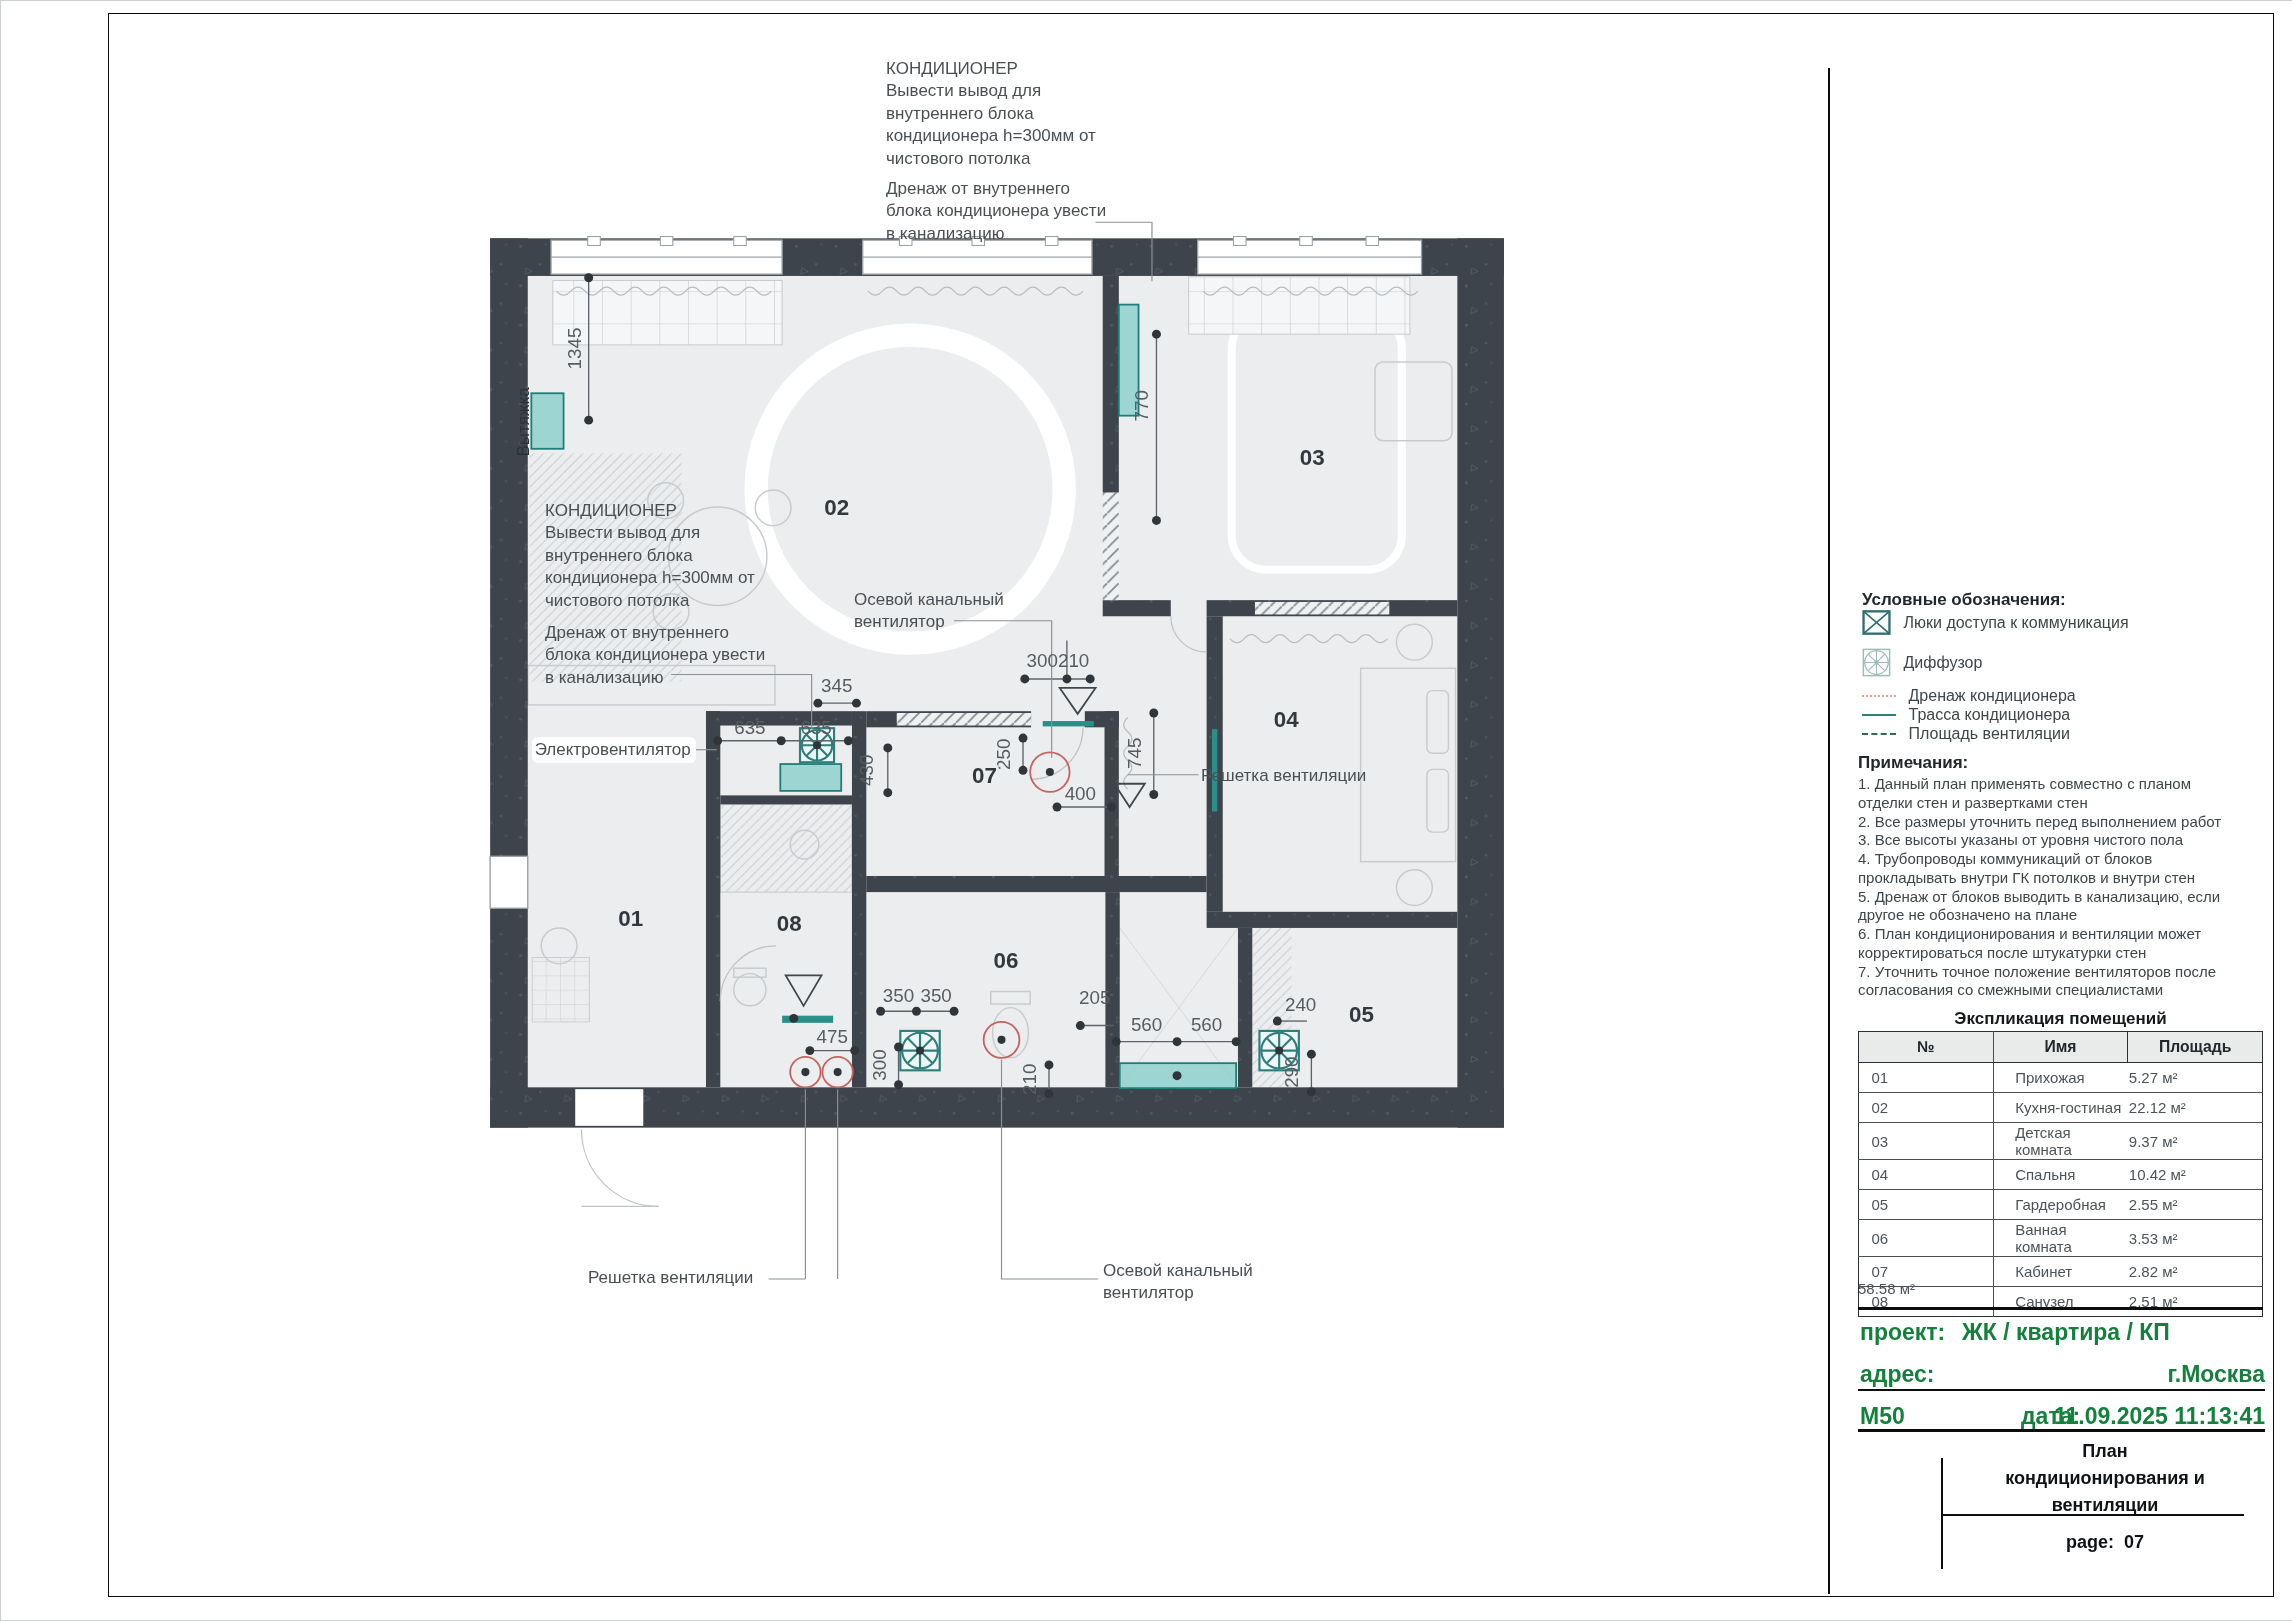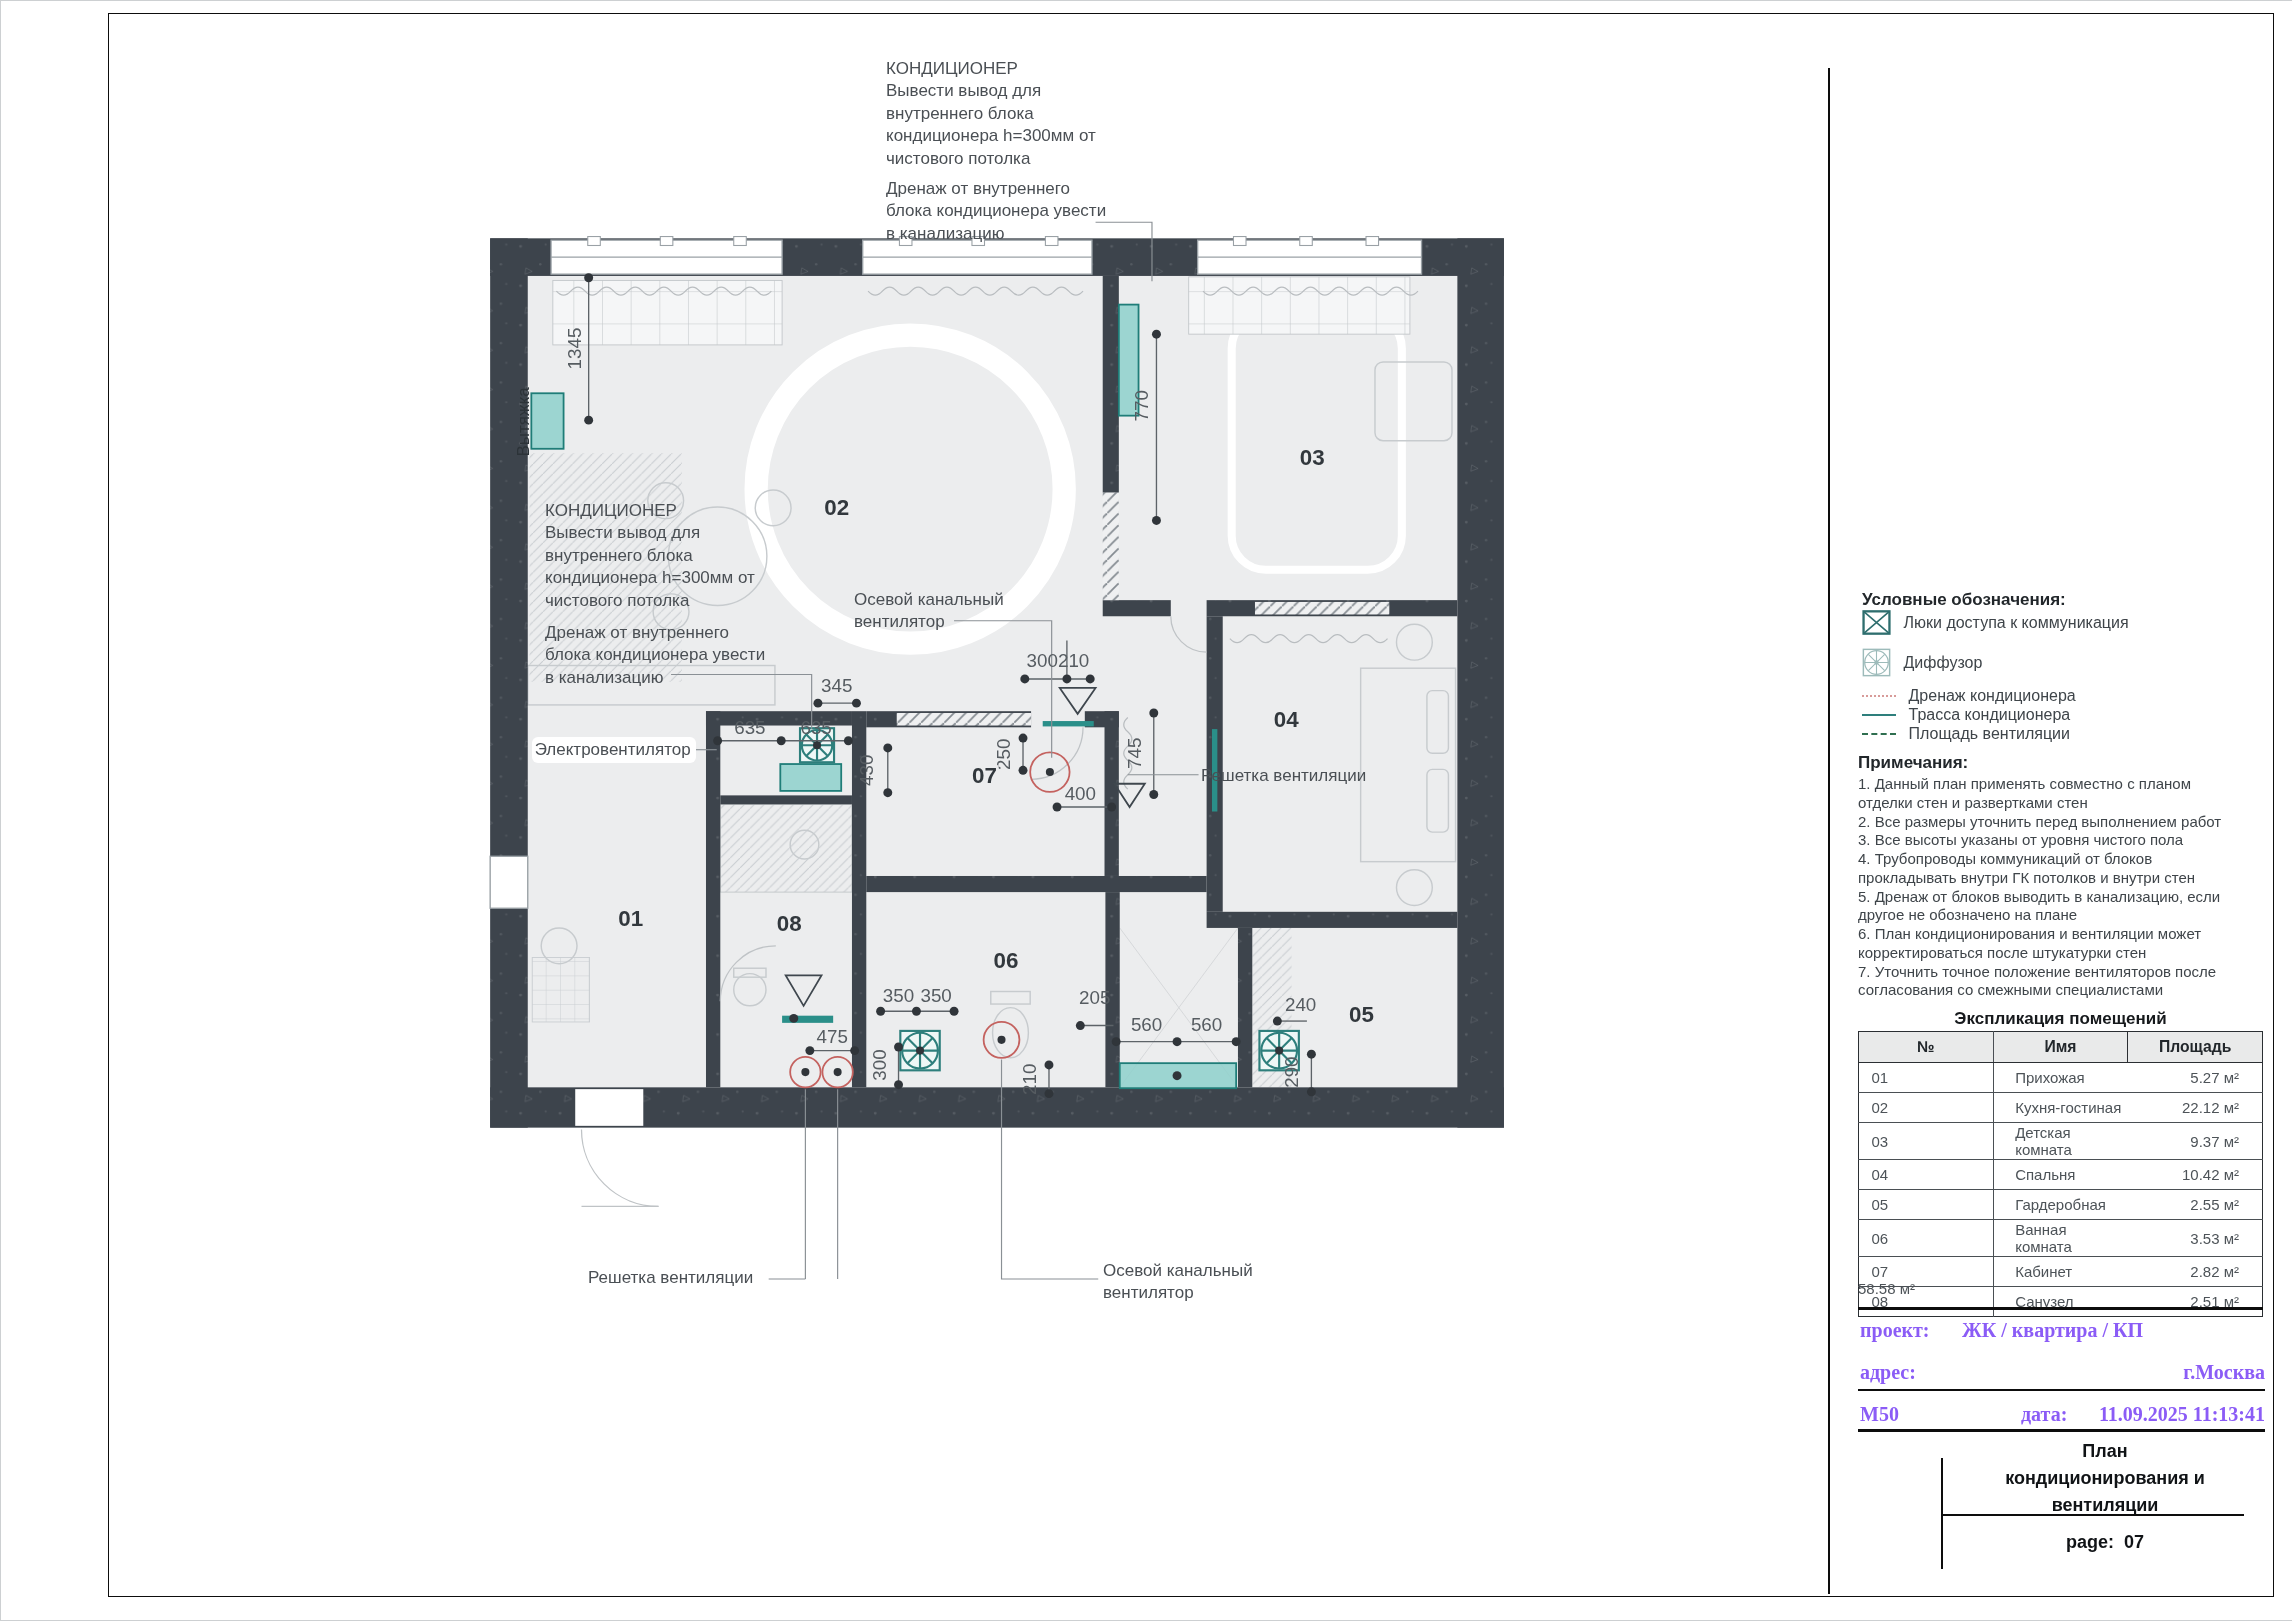--- a/index.html
+++ b/index.html
@@ -21,23 +21,23 @@
   
   .notes{font-size:15px;line-height:1.25;color:#3f454a;width:421px;}
   
   table.rooms{border-collapse:collapse;table-layout:fixed;width:405px;font-size:15px;color:#4d5358;}
   table.rooms th{background:#e9eaea;font-weight:bold;color:#22272b;font-size:15.7px;height:28px;border-bottom:1.3px solid #2b2f33;}
   table.rooms td{height:27px;border-top:0.9px solid #4a4f54;}
   table.rooms,table.rooms th{border:1.3px solid #2b2f33;}
   table.rooms td.c1,table.rooms th.c1{border-right:0.9px solid #4a4f54;}
   .tnum{padding-left:12.5px;width:57px;}
   .tname{padding-left:21.5px;width:227px;text-align:left;}
-  .tarea{padding-right:23px;width:120px;text-align:right;margin-top:14px;}
+  .tarea{padding-right:23px;width:120px;margin-top:14px;}
   .total-row{font-size:15px;color:#4d5358;text-align:left;padding-right:23px;}
-  .tb-label{font-weight:bold;font-size:20px;color:#8b5cf6;font-family:Liberation Serif, serif;}
+  .tb-label{font-weight:bold;font-size:23px;color:#15803d;}
   .tb-line{background:#0d0d0d;}
   .sheet-title{font-weight:bold;font-size:18px;line-height:1.5;color:#101316;text-align:center;}
   .dimtxt{font-size:21px;fill:#565c61;}
   .roomlbl{font-size:25px;font-weight:bold;fill:#32383d;stroke:#ecedee;stroke-width:6px;paint-order:stroke;}
 </style>
 </head>
 <body>
 
 <svg class="abs" style="left:0;top:0" width="2293" height="1621" viewBox="0 0 2560 1810">
   <defs>

